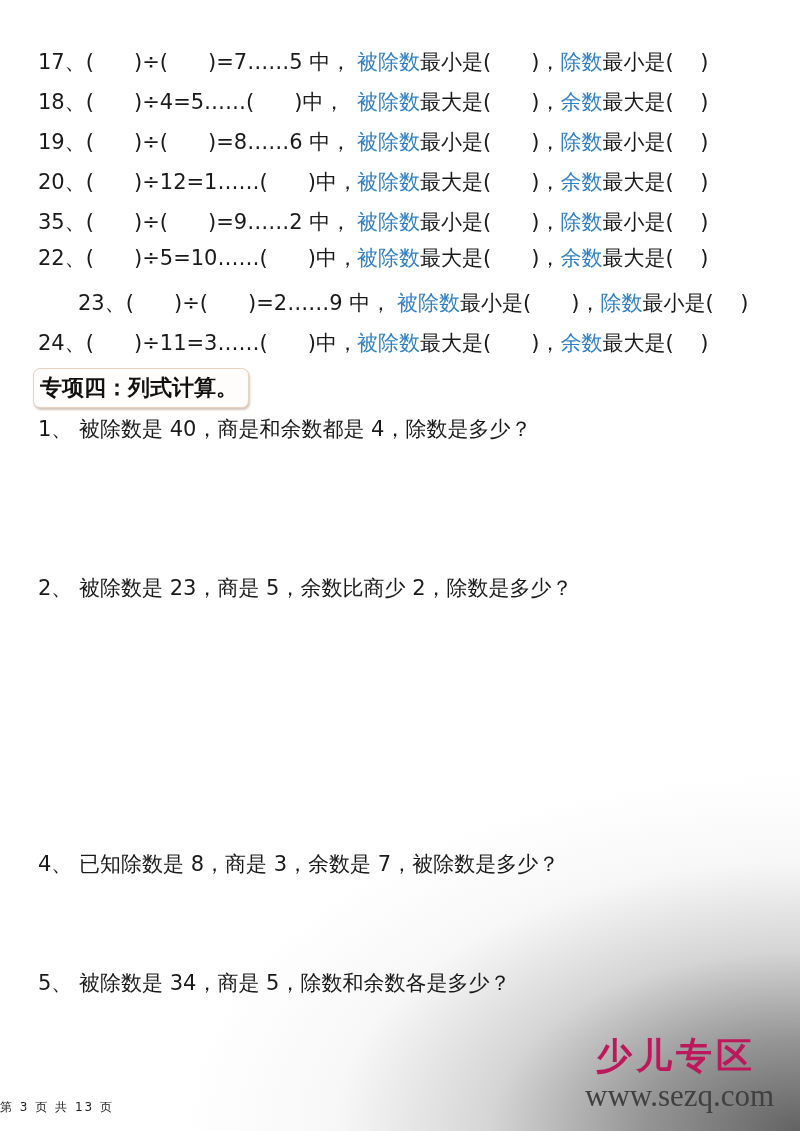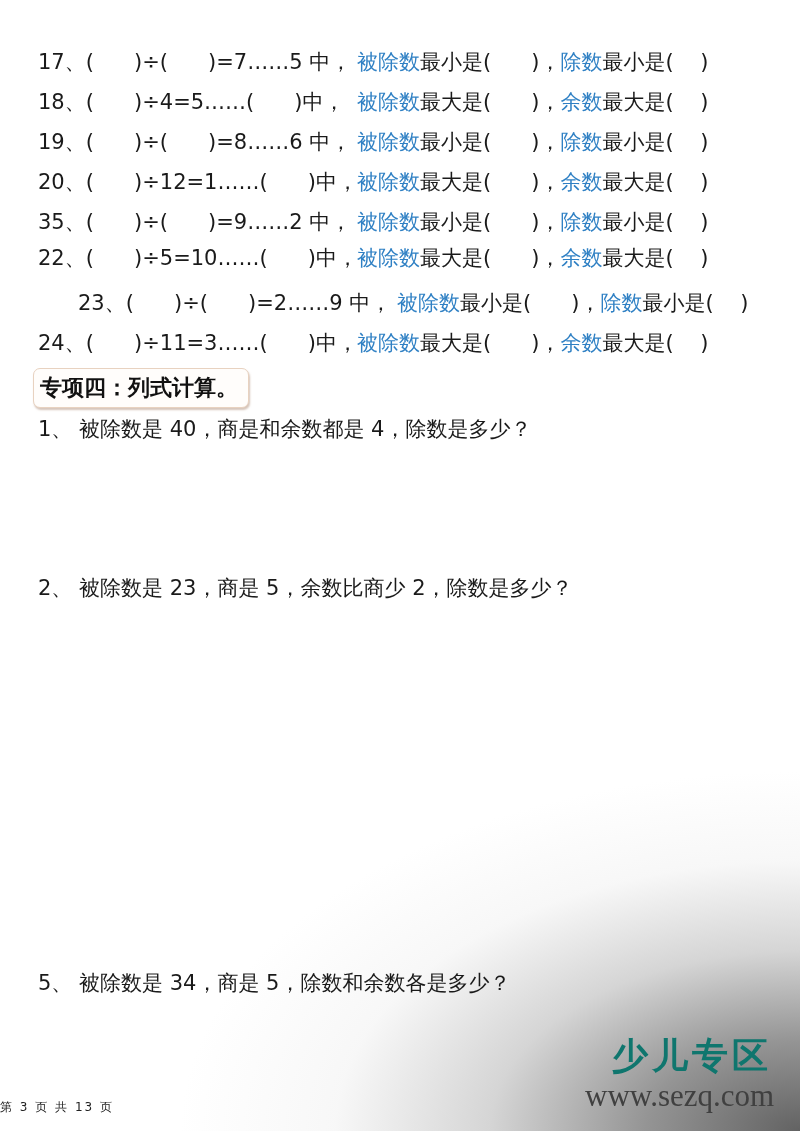--- a/index.html
+++ b/index.html
@@ -89,25 +89,25 @@
       width: 800px;
       top: 1099px;
       text-align: left;
       font-size: 12px;
       color: #222;
       letter-spacing: 2px;
       white-space: pre;
     }
     .watermark-title {
       position: absolute;
-      left: 612px;
+      left: 596px;
       top: 1032px;
       font-size: 36px;
       font-weight: bold;
-      color: #0f766e;
+      color: #be185d;
       letter-spacing: 4px;
       white-space: pre;
     }
     .watermark-url {
       position: absolute;
       left: 585px;
       top: 1078px;
       font-size: 31px;
       color: #404040;
       font-family: Liberation Serif, serif;
@@ -159,19 +159,20 @@
   <div class="fill-row" style="top:328px;">
     <span class="left"><span>24、</span><span>(      )÷11=3……(      )中，</span></span>
     <span class="right"><span class="blue">被除数</span><span>最大是(      )，</span><span class="blue">余数</span><span>最大是(    )</span></span>
   </div>
 
   <div class="heading-box"></div>
   <div class="heading-text">专项四：列式计算。</div>
 
   <div class="question" style="top:414px;">1、 被除数是 40，商是和余数都是 4，除数是多少？</div>
   <div class="question" style="top:573px;">2、 被除数是 23，商是 5，余数比商少 2，除数是多少？</div>
+  <div class="question" style="top:849px;">4、 已知除数是 8，商是 3，余数是 7，被除数是多少？</div>
   <div class="question" style="top:968px;">5、 被除数是 34，商是 5，除数和余数各是多少？</div>
 
   <div class="watermark-title">少儿专区</div>
   <div class="watermark-url">www.sezq.com</div>
 
   <div class="footer">第 3 页 共 13 页</div>
 </div>
 
 </body></html>

